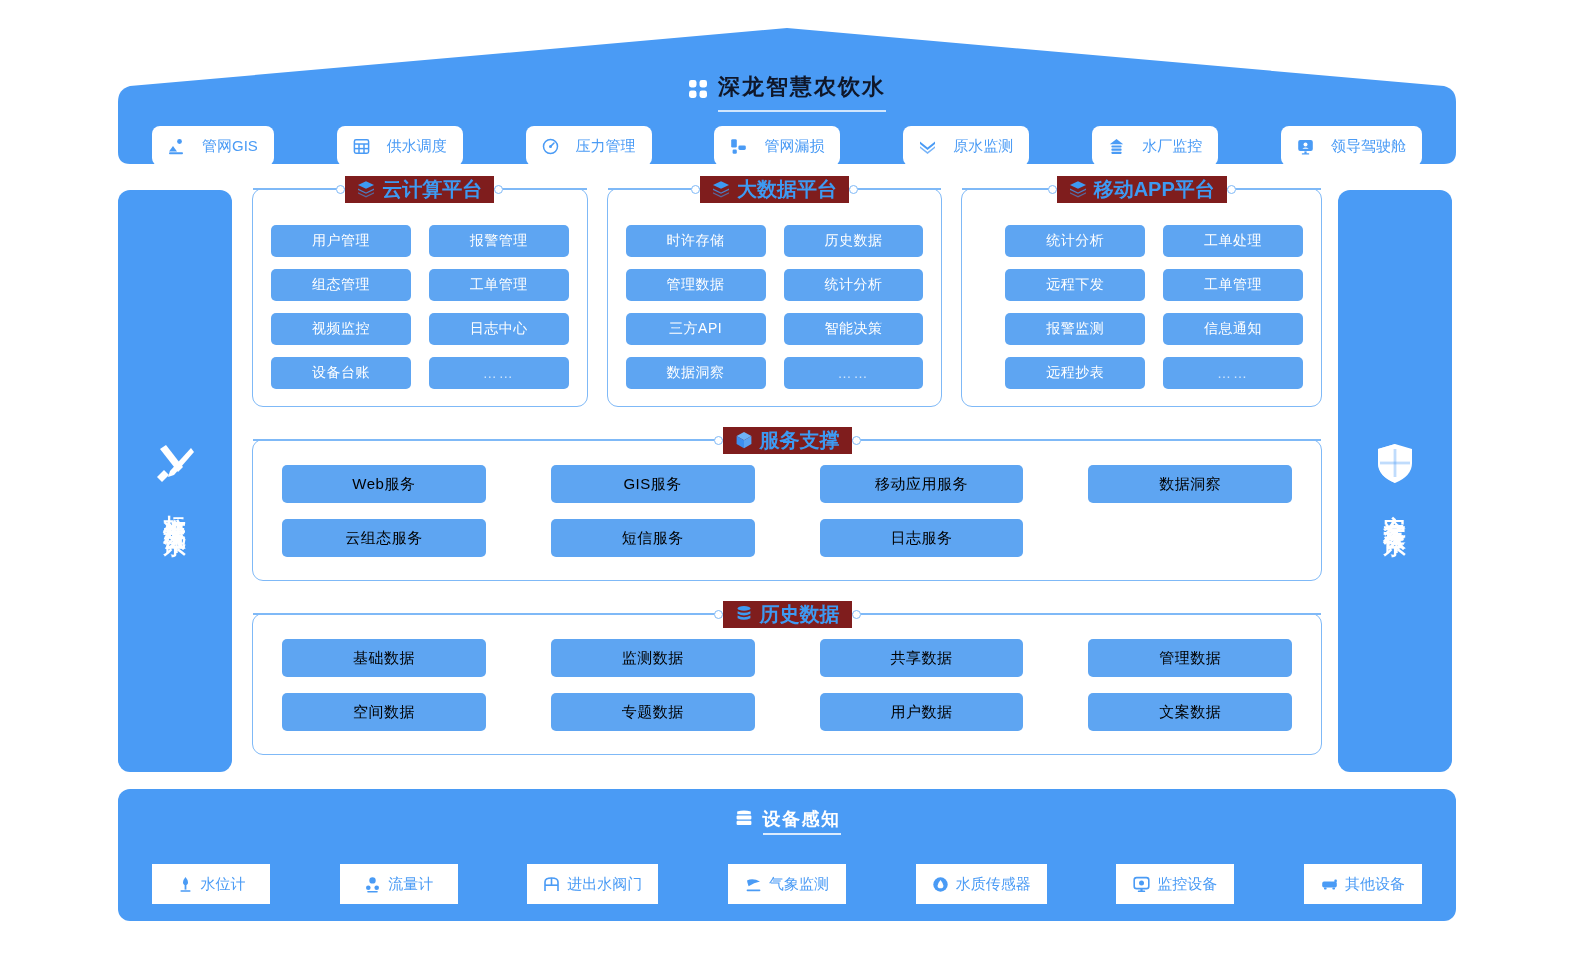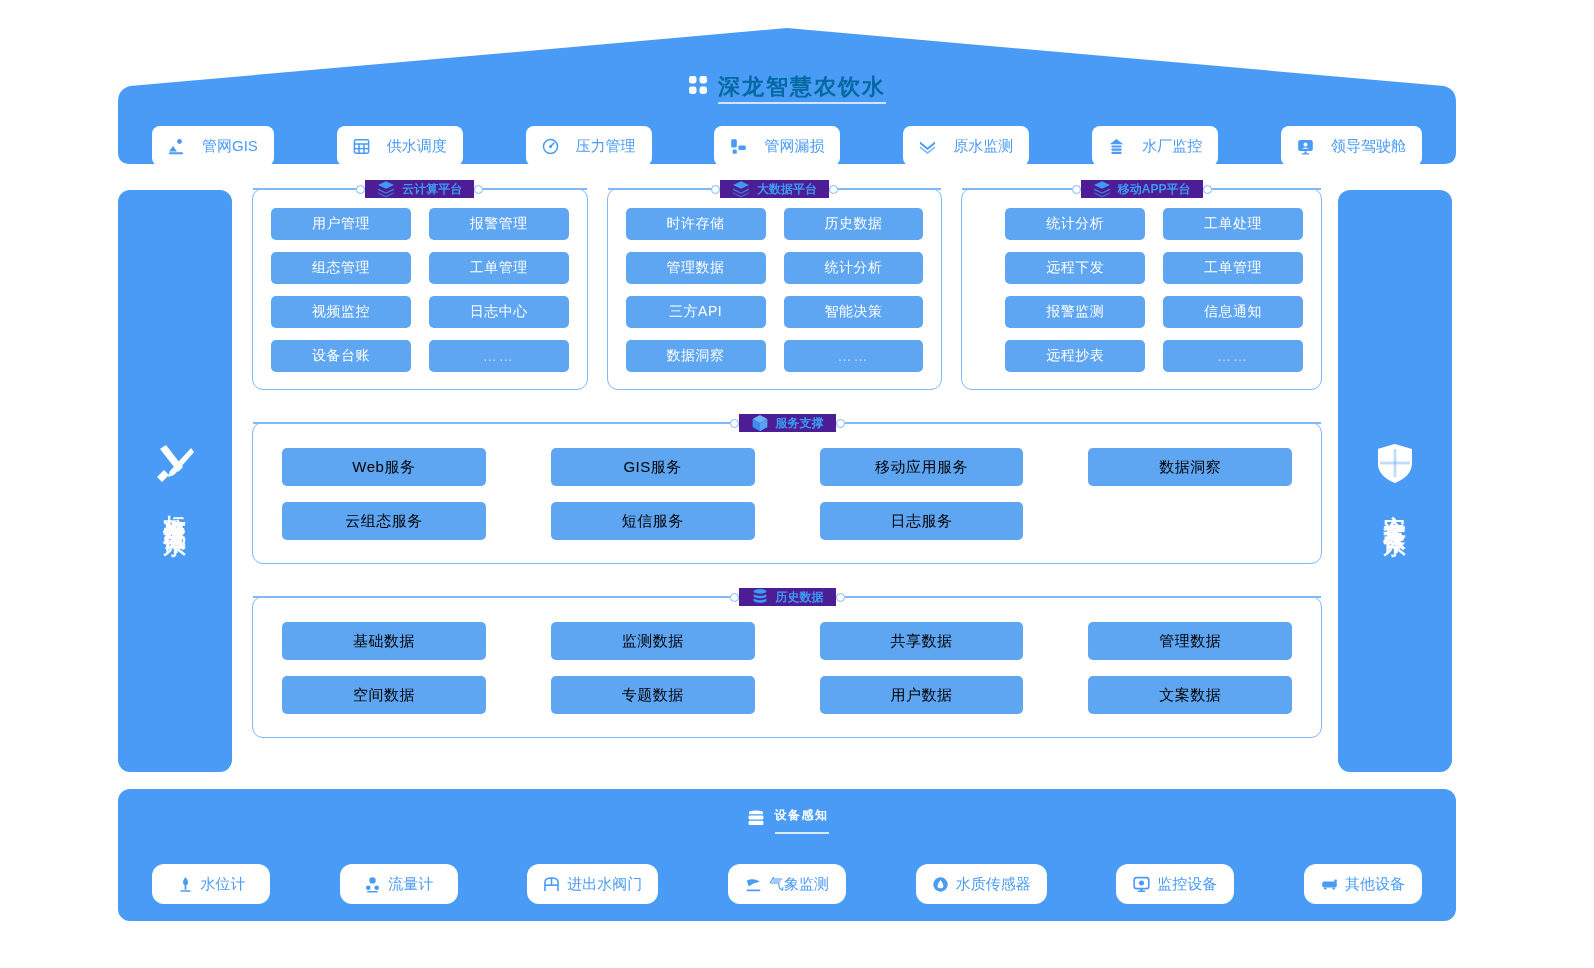--- a/index.html
+++ b/index.html
@@ -11,22 +11,22 @@
     position:relative;
   }
   
   .roof-wrap{position:absolute;left:118px;top:28px;width:1338px;height:136px;}
   .roof-svg{position:absolute;left:0;top:0;width:1338px;height:136px;}
   .roof-title{
     position:absolute;left:0;top:44px;width:1338px;
     display:flex;align-items:center;justify-content:center;gap:10px;
   }
   .roof-title .tx{
-    color:#0369a1;font-size:22px;font-weight:bold;letter-spacing:2px;
-    padding-bottom:0;border-bottom:2px solid rgba(255,255,255,.75);
+    color:#0f172a;font-size:22px;font-weight:bold;letter-spacing:2px;
+    padding-bottom:8px;border-bottom:2px solid rgba(255,255,255,.75);
   }
   .grid-icon{display:inline-block;width:20px;height:20px;position:relative;top:-3px;}
   .nav-row{
     position:absolute;left:0;top:92px;width:1338px;height:52px;
     display:flex;align-items:center;justify-content:space-between;
     padding:0 34px;box-sizing:border-box;
   }
   .nav-chip{
     background:#ffffff;border-radius:8px;height:40px;
     display:flex;align-items:center;justify-content:center;gap:17px;
@@ -61,27 +61,27 @@
     position:absolute;top:-13px;left:0;width:100%;height:26px;
     display:flex;align-items:center;justify-content:center;
     pointer-events:none;
   }
   .ph-line{height:1.6px;background:#7fb9f7;flex:1 1 auto;}
   .ph-dot{
     width:7px;height:7px;border-radius:50%;
     border:1.6px solid #7fb9f7;background:#fff;flex:0 0 auto;
   }
   .ph-label{
-    background:#4c1d95;padding:0 12px;display:flex;align-items:center;gap:7px;
-    color:#3d9af2;font-size:12px;font-weight:bold;white-space:nowrap;flex:0 0 auto;
+    background:#7f1d1d;padding:0 12px;display:flex;align-items:center;gap:7px;
+    color:#3d9af2;font-size:20px;font-weight:bold;white-space:nowrap;flex:0 0 auto;
   }
   .ph-label .ic{width:18px;height:18px;display:inline-flex;}
 
   .panel-body{padding:19px 18px 17px 18px;}
-  .cells{display:grid;grid-template-columns:1fr 1fr;gap:12px 18px;}
+  .cells{display:grid;grid-template-columns:1fr 1fr;gap:12px 18px;margin-top:17px;}
   .cell{
     background:#5ea5f2;color:#fff;border-radius:5px;
     height:32px;display:flex;align-items:center;justify-content:center;
     font-size:14px;letter-spacing:.5px;
   }
   .cell.dots{color:#cfe4fb;letter-spacing:2px;}
 
   .wide{margin-top:32px;}
   .wide .panel-body{padding:25px 29px 23px 29px;}
   .cells4{display:grid;grid-template-columns:repeat(4,1fr);gap:16px 65px;}
@@ -94,31 +94,31 @@
   
   .footer{
     position:absolute;left:118px;top:789px;width:1338px;height:132px;
     background:#4a9bf5;border-radius:12px;
   }
   .footer-title{
     position:absolute;left:0;top:18px;width:100%;
     display:flex;align-items:center;justify-content:center;gap:9px;
   }
   .footer-title .tx{
-    color:#fff;font-size:12px;font-weight:bold;letter-spacing:1.5px;
-    padding-bottom:8px;border-bottom:2px solid rgba(255,255,255,.8);
+    color:#fff;font-size:18px;font-weight:bold;letter-spacing:1.5px;
+    padding-bottom:2px;border-bottom:2px solid rgba(255,255,255,.8);
   }
   .footer-title .ic{width:20px;height:20px;display:inline-flex;position:relative;top:-2px;}
   .foot-row{
     position:absolute;left:0;top:72px;width:100%;height:46px;
     display:flex;align-items:center;justify-content:space-between;
     padding:0 34px;box-sizing:border-box;
   }
   .foot-chip{
-    background:#fff;border-radius:12px;height:40px;
+    background:#fff;border-radius:0;height:40px;
     display:flex;align-items:center;justify-content:center;gap:7px;
     padding:0 16px;min-width:118px;box-sizing:border-box;
     color:#4a9bf5;font-size:15px;white-space:nowrap;
   }
   .foot-chip .ic{display:inline-flex;width:17px;height:17px;align-items:center;justify-content:center;}
   svg{display:block;}
 </style>
 </head>
 <body>
 

